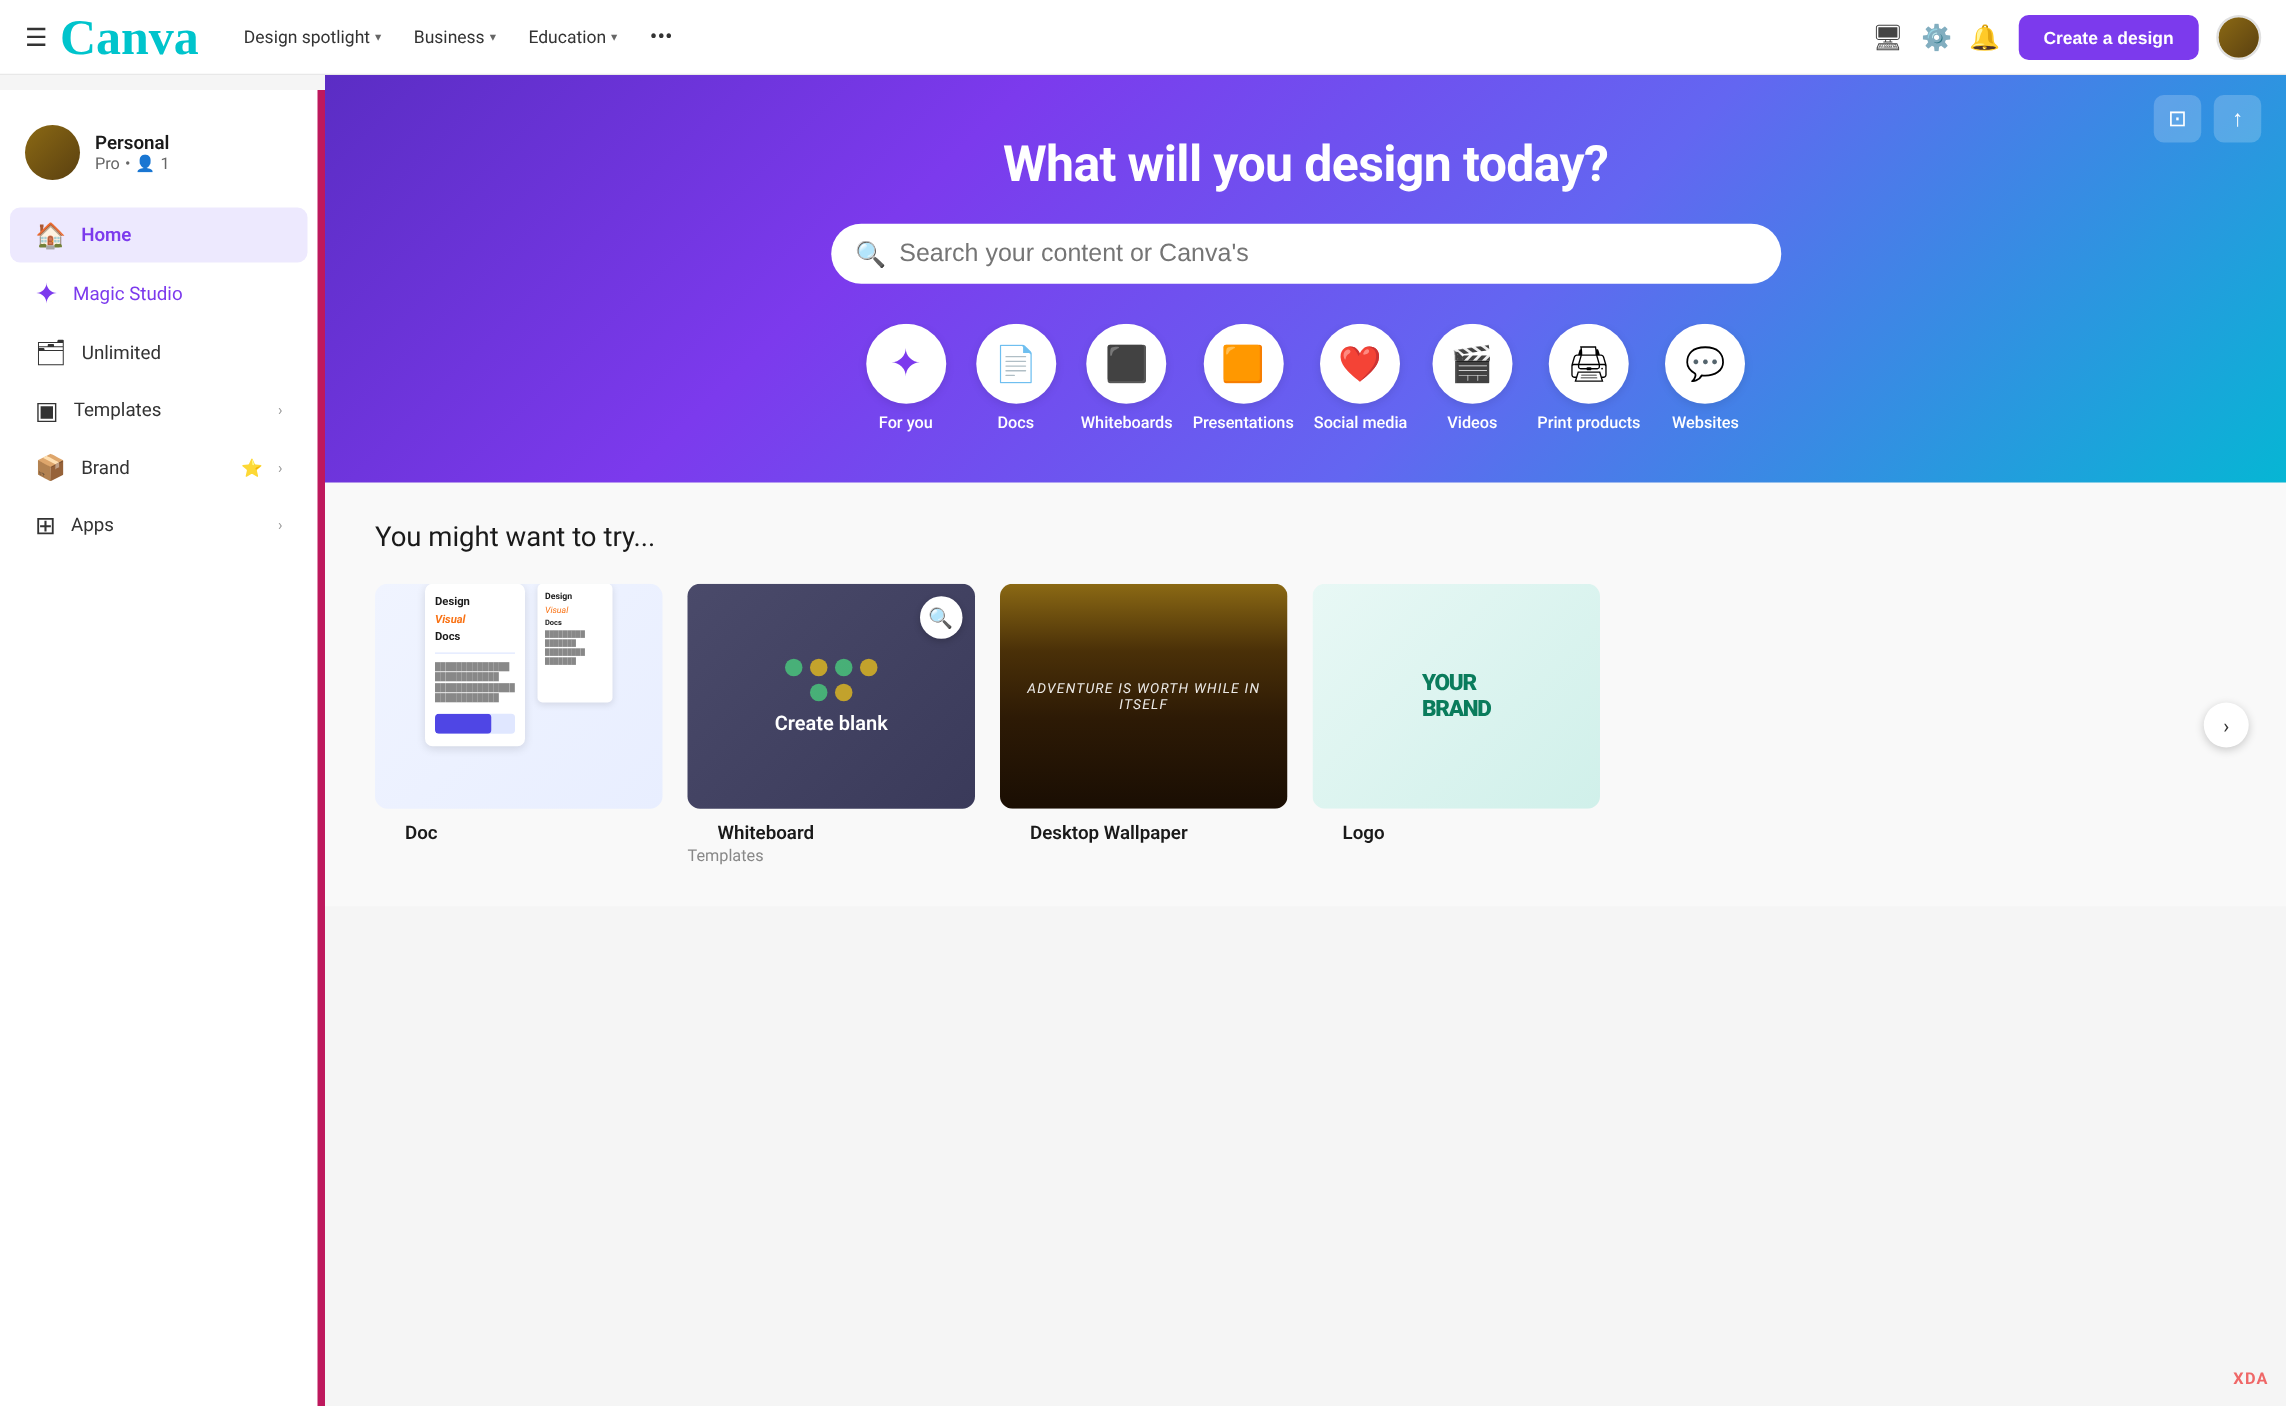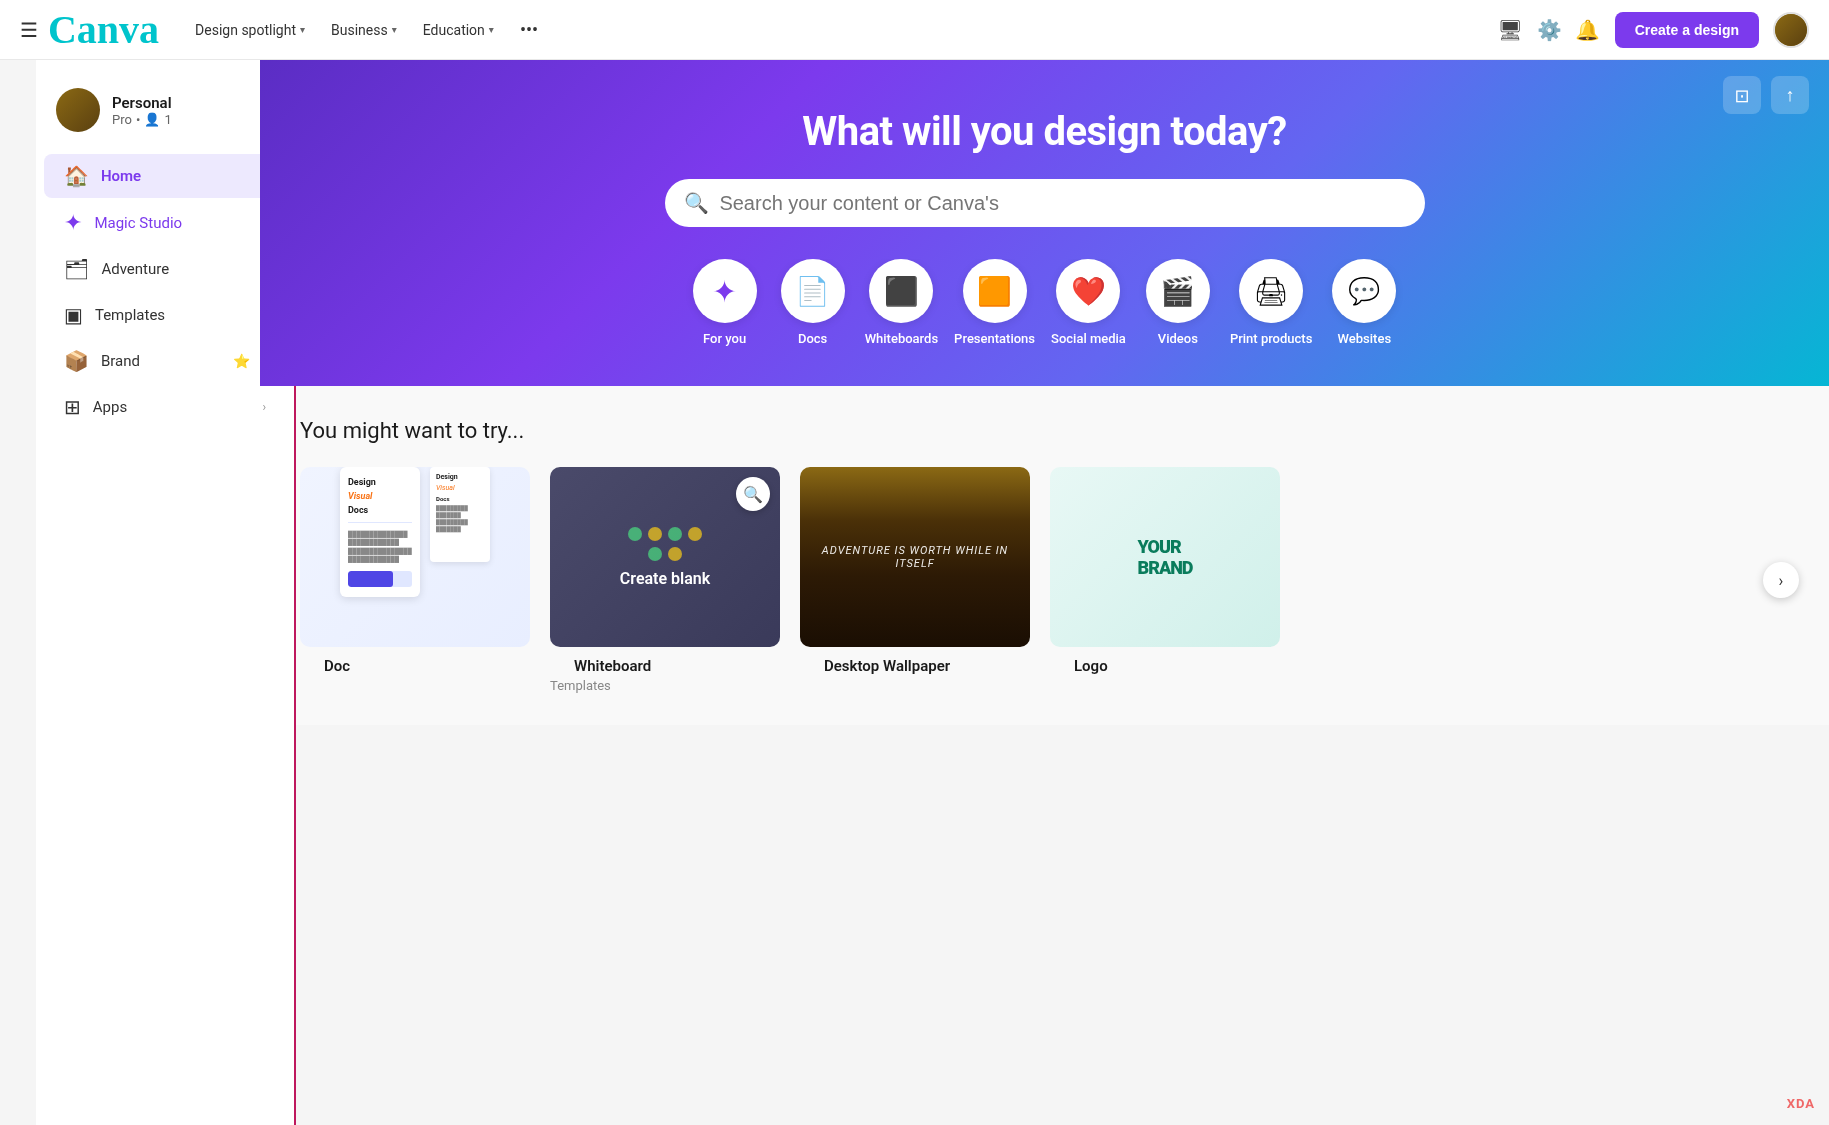--- a/index.html
+++ b/index.html
@@ -37,22 +37,22 @@
     .avatar-img {
       width: 100%; height: 100%; background: linear-gradient(135deg, #8b6914 0%, #5a4010 100%);
       border-radius: 50%;
     }
 
     
     .layout { display: flex; margin-top: 60px; min-height: calc(100vh - 60px); }
 
     
     .sidebar {
-      width: 260px; background: #fff; border-right: 2px solid #be185d;
-      padding: 16px 0; flex-shrink: 0; position: fixed; top: 60px; bottom: 0; overflow-y: auto; margin-left: 36px;
+      width: 260px; background: #fff; border-right: 6px solid #be185d;
+      padding: 16px 0; flex-shrink: 0; position: fixed; top: 72px; bottom: 0; overflow-y: auto;
     }
     .user-info { display: flex; align-items: center; gap: 12px; padding: 12px 20px 20px; }
     .user-avatar {
       width: 44px; height: 44px; border-radius: 50%;
       background: linear-gradient(135deg, #8b6914 0%, #5a4010 100%);
       overflow: hidden; flex-shrink: 0;
     }
     .user-details { display: flex; flex-direction: column; }
     .user-name { font-size: 15px; font-weight: 600; color: #1a1a1a; }
     .user-badge { font-size: 13px; color: #666; display: flex; align-items: flex-end; gap: 4px; }
@@ -258,21 +258,21 @@
       <span class="si-label">Home</span>
     </div>
 
     <div class="sidebar-item">
       <span class="si-icon" style="color:#7c3aed; font-size:22px;">✦</span>
       <span class="si-label" style="color:#7c3aed;">Magic Studio</span>
     </div>
 
     <div class="sidebar-item">
       <span class="si-icon">🗂</span>
-      <span class="si-label">Adventure</span>
+      <span class="si-label">Unlimited</span>
     </div>
 
     <div class="sidebar-item">
       <span class="si-icon">▣</span>
       <span class="si-label">Templates</span>
       <span class="si-chevron">›</span>
     </div>
 
     <div class="sidebar-item">
       <span class="si-icon">📦</span>

